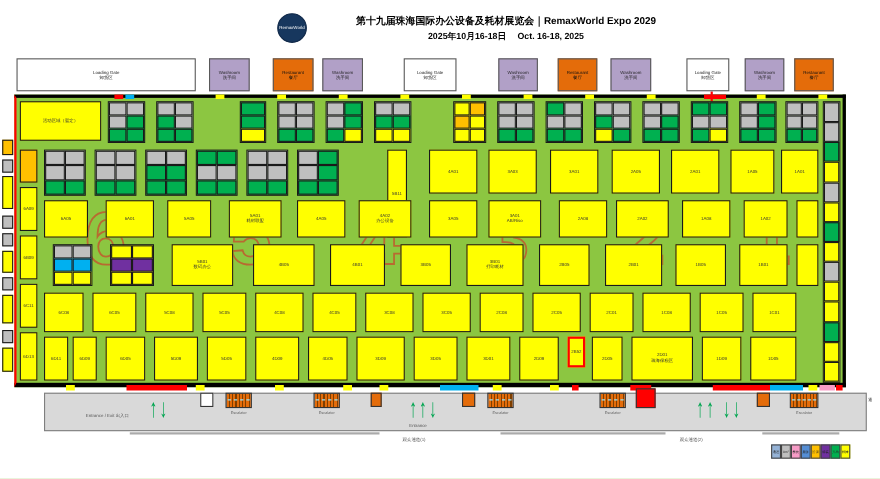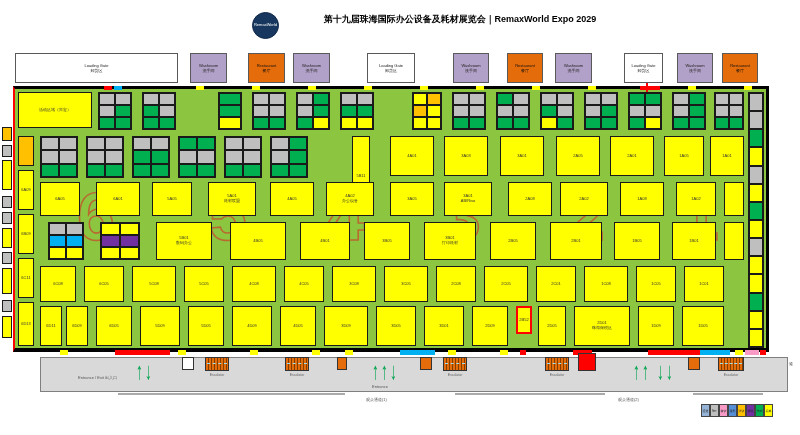--- a/index.html
+++ b/index.html
@@ -44,20 +44,21 @@
   .sw{top:404px;height:13px;border:1px solid #444;font-size:3px;color:#222;display:flex;
     align-items:center;justify-content:center;overflow:hidden;text-align:center;}
   .vtext{writing-mode:vertical-rl;font-size:3.5px;color:#666;}
 </style>
 </head>
 <body>
 
 <div id="stage">
   <div class="abs" id="logo">RemaxWorld</div>
   <div class="abs" id="title">第十九届珠海国际办公设备及耗材展览会｜RemaxWorld Expo 2029</div>
+  <div class="abs" id="subtitle">2025年10月16-18日　 Oct. 16-18, 2025</div>
 
   <div id="facilities"></div>
 
   <div class="abs" id="hall"></div>
   <svg class="abs" id="numsvg" width="756" height="266">
       <text x="83" y="154" text-anchor="middle" style="font:bold 68px &quot;Liberation Sans&quot;,sans-serif;fill:none;stroke:#C05A2E;stroke-width:1.6;opacity:.85;">6</text>
       <text x="215" y="154" text-anchor="middle" style="font:bold 68px &quot;Liberation Sans&quot;,sans-serif;fill:none;stroke:#C05A2E;stroke-width:1.6;opacity:.85;">5</text>
       <text x="333" y="154" text-anchor="middle" style="font:bold 68px &quot;Liberation Sans&quot;,sans-serif;fill:none;stroke:#C05A2E;stroke-width:1.6;opacity:.85;">4</text>
       <text x="449" y="154" text-anchor="middle" style="font:bold 68px &quot;Liberation Sans&quot;,sans-serif;fill:none;stroke:#C05A2E;stroke-width:1.6;opacity:.85;">3</text>
       <text x="573" y="154" text-anchor="middle" style="font:bold 68px &quot;Liberation Sans&quot;,sans-serif;fill:none;stroke:#C05A2E;stroke-width:1.6;opacity:.85;">2</text>

